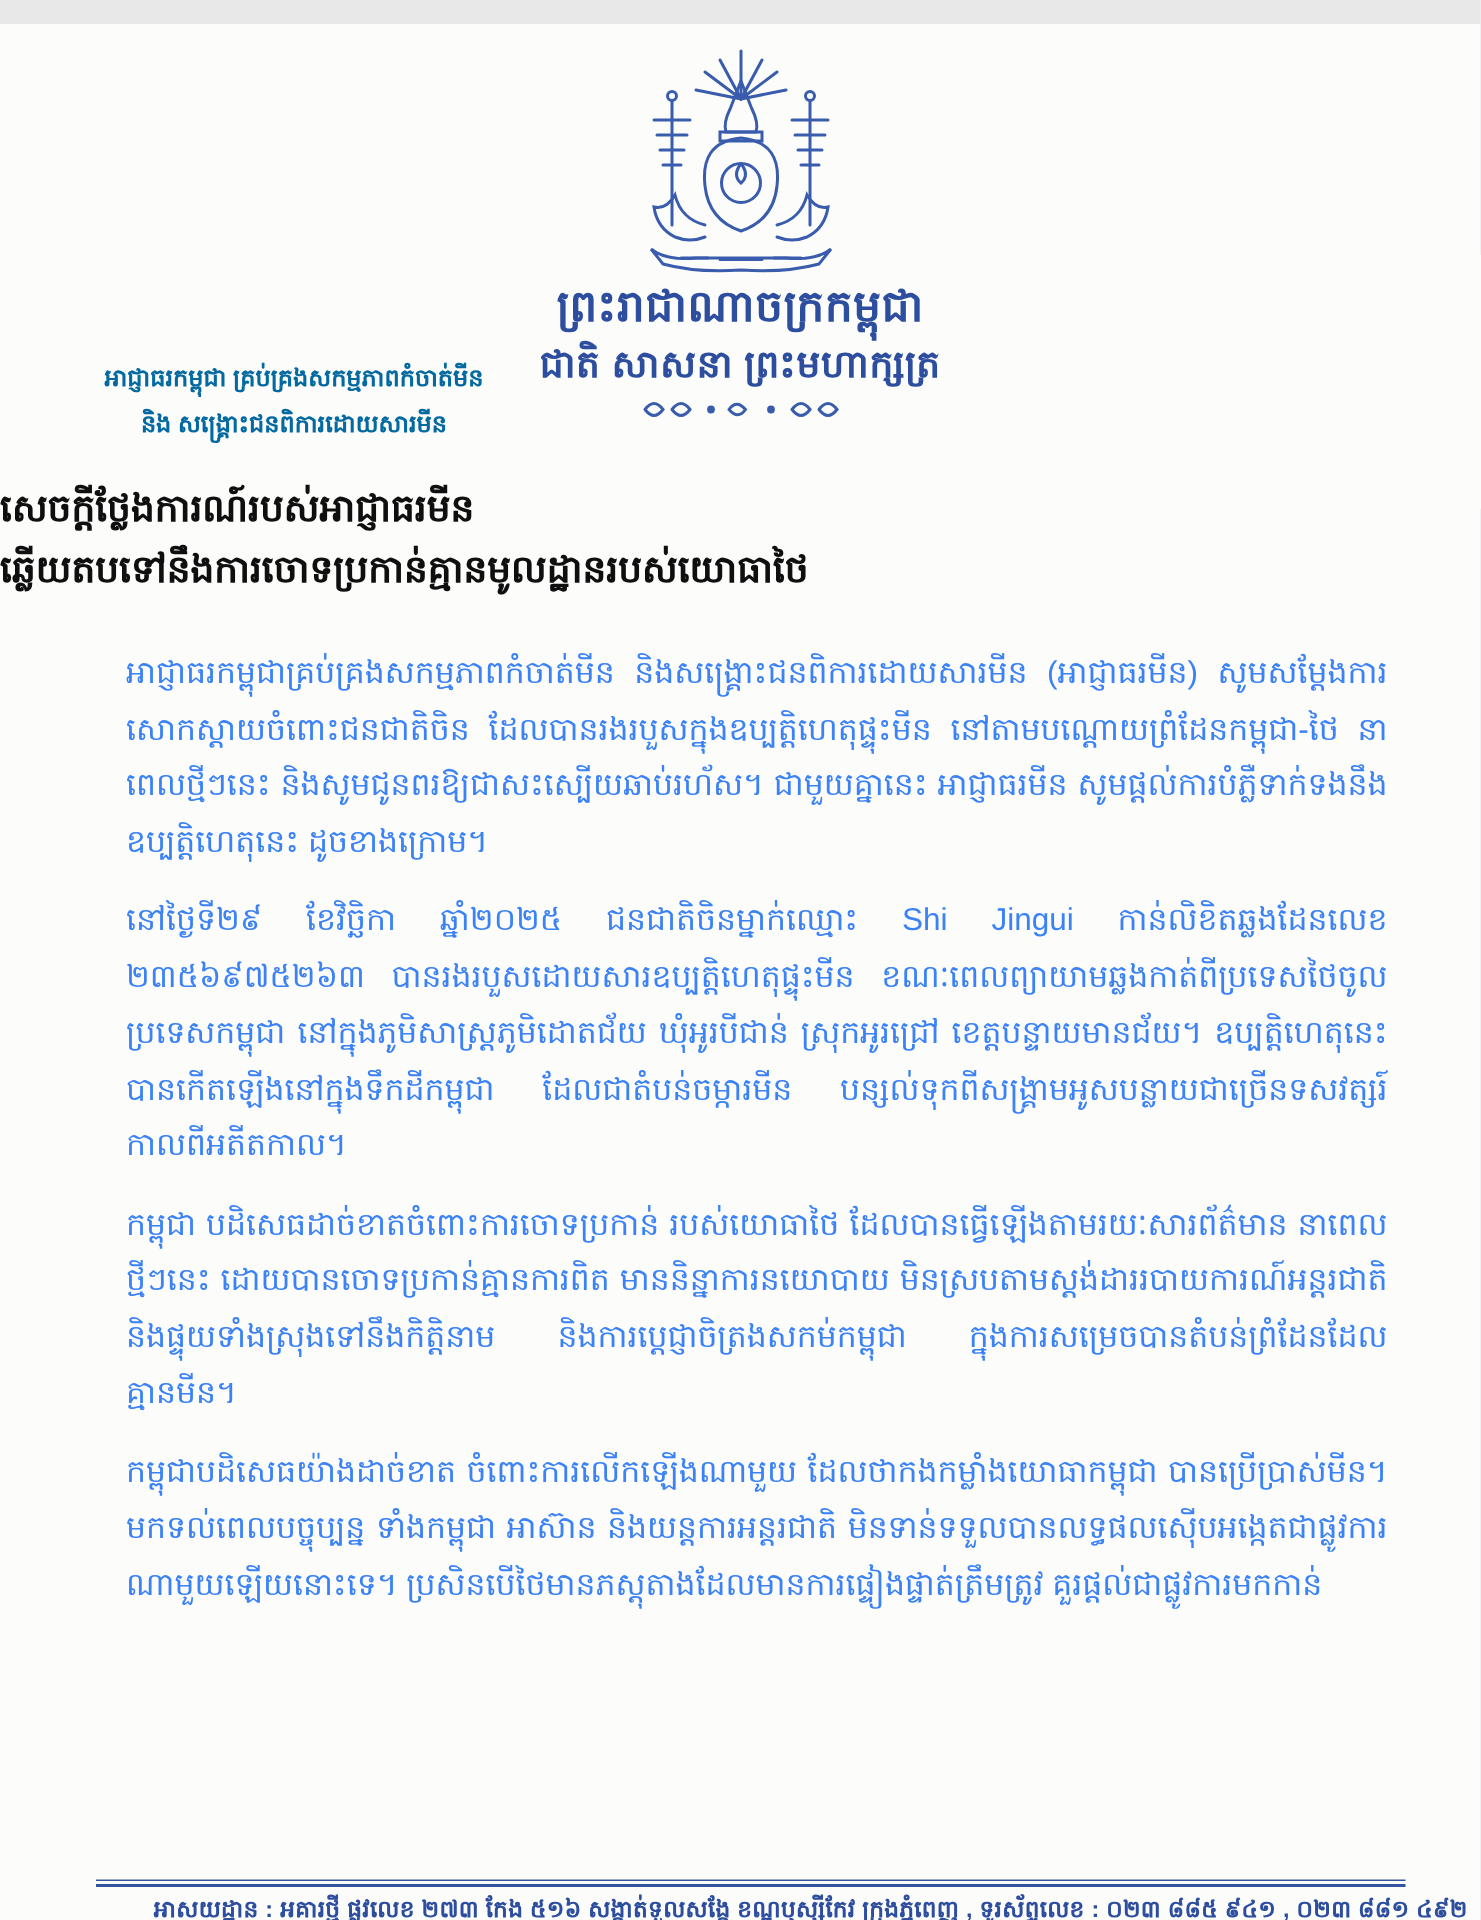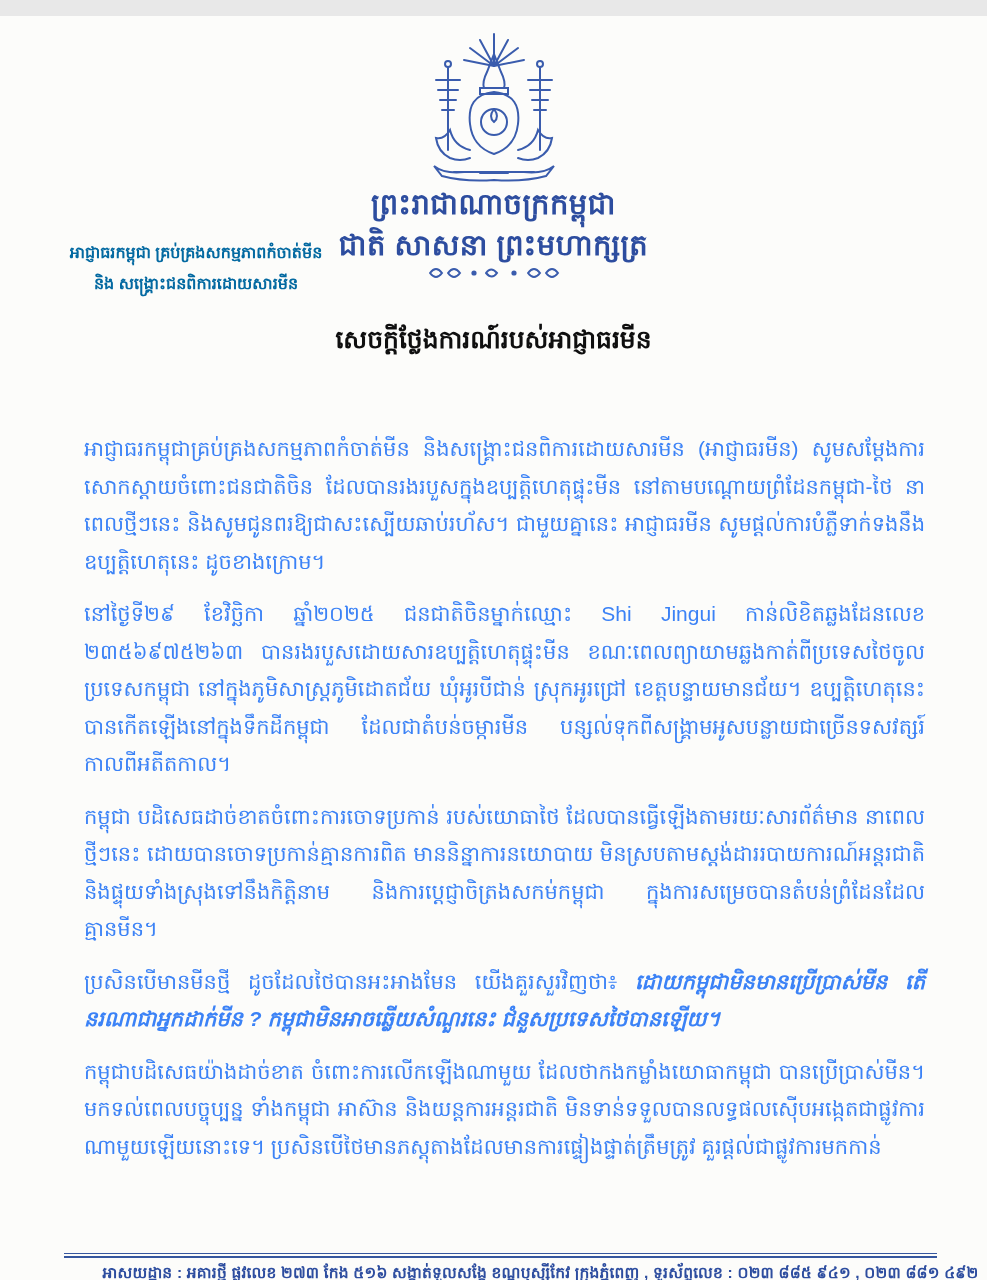--- a/index.html
+++ b/index.html
@@ -15,34 +15,34 @@
   .emblem{
     position:absolute;top:16px;left:50%;transform:translateX(-50%);
     width:160px;height:152px;
   }
   .motto{
     position:absolute;left:0;width:100%;
     text-align:center;color:#2d4d9f;font-weight:bold;
     letter-spacing:.5px;
   }
   .motto-1{top:170px;font-size:29px;}
-  .motto-2{top:211px;font-size:29px;}
+  .motto-2{top:211px;font-size:25px;}
   .flourish{
     position:absolute;top:249px;left:50%;transform:translateX(-50%);
     width:140px;height:16px;
   }
   .letterhead{
     position:absolute;top:221px;left:26px;width:340px;
     text-align:center;color:#0369a1;
     font-size:16px;line-height:1.95;font-weight:600;
   }
   
   .doc-title{
     position:absolute;top:303px;left:0;width:100%;
-    text-align:center;color:#0f0f0f;
+    text-align:left;color:#0f0f0f;
     font-size:25px;font-weight:bold;line-height:1.62;
   }
   
   .body-text{
     position:absolute;top:414px;left:84px;width:841px;
     color:#3b82f6;font-size:21px;
   }
   .body-text p{
     margin:0 0 15px 0;
     line-height:37.5px;
@@ -130,26 +130,26 @@
     </svg>
   </div>
 
   <div class="letterhead">
     <div>អាជ្ញាធរកម្ពុជា គ្រប់គ្រងសកម្មភាពកំចាត់មីន</div>
     <div>និង សង្គ្រោះជនពិការដោយសារមីន</div>
   </div>
 
   <div class="doc-title">
     <div>សេចក្តីថ្លែងការណ៍របស់អាជ្ញាធរមីន</div>
+    <div>ឆ្លើយតបទៅនឹងការចោទប្រកាន់គ្មានមូលដ្ឋានរបស់យោធាថៃ</div>
   </div>
 
   <div class="body-text">
     <p>អាជ្ញាធរកម្ពុជាគ្រប់គ្រងសកម្មភាពកំចាត់មីន និងសង្គ្រោះជនពិការដោយសារមីន (អាជ្ញាធរមីន) សូមសម្តែងការសោកស្តាយចំពោះជនជាតិចិន ដែលបានរងរបួសក្នុងឧប្បត្តិហេតុផ្ទុះមីន នៅតាមបណ្តោយព្រំដែនកម្ពុជា-ថៃ នាពេលថ្មីៗនេះ និងសូមជូនពរឱ្យជាសះស្បើយឆាប់រហ័ស។ ជាមួយគ្នានេះ អាជ្ញាធរមីន សូមផ្តល់ការបំភ្លឺទាក់ទងនឹងឧប្បត្តិហេតុនេះ ដូចខាងក្រោម។</p>
     <p>នៅថ្ងៃទី២៩ ខែវិច្ឆិកា ឆ្នាំ២០២៥ ជនជាតិចិនម្នាក់ឈ្មោះ Shi Jingui កាន់លិខិតឆ្លងដែនលេខ ២៣៥៦៩៧៥២៦៣ បានរងរបួសដោយសារឧប្បត្តិហេតុផ្ទុះមីន ខណៈពេលព្យាយាមឆ្លងកាត់ពីប្រទេសថៃចូលប្រទេសកម្ពុជា នៅក្នុងភូមិសាស្ត្រភូមិដោតជ័យ ឃុំអូរបីជាន់ ស្រុកអូរជ្រៅ ខេត្តបន្ទាយមានជ័យ។ ឧប្បត្តិហេតុនេះ បានកើតឡើងនៅក្នុងទឹកដីកម្ពុជា ដែលជាតំបន់ចម្ការមីន បន្សល់ទុកពីសង្គ្រាមអូសបន្លាយជាច្រើនទសវត្សរ៍ កាលពីអតីតកាល។</p>
     <p>កម្ពុជា បដិសេធដាច់ខាតចំពោះការចោទប្រកាន់ របស់យោធាថៃ ដែលបានធ្វើឡើងតាមរយៈសារព័ត៌មាន នាពេលថ្មីៗនេះ ដោយបានចោទប្រកាន់គ្មានការពិត មាននិន្នាការនយោបាយ មិនស្របតាមស្តង់ដាររបាយការណ៍អន្តរជាតិ និងផ្ទុយទាំងស្រុងទៅនឹងកិត្តិនាម និងការប្តេជ្ញាចិត្រងសកម់កម្ពុជា ក្នុងការសម្រេចបានតំបន់ព្រំដែនដែលគ្មានមីន។</p>
-    <p><span>ប្រសិនបើមានមីនថ្មី ដូចដែលថៃបានអះអាងមែន យើងគួរសួរវិញថា៖ </span><span class="em-q">ដោយកម្ពុជាមិនមានប្រើប្រាស់មីន តើនរណាជាអ្នកដាក់មីន ? កម្ពុជាមិនអាចឆ្លើយសំណួរនេះ ជំនួសប្រទេសថៃបានឡើយ។</span></p>
     <p>កម្ពុជាបដិសេធយ៉ាងដាច់ខាត ចំពោះការលើកឡើងណាមួយ ដែលថាកងកម្លាំងយោធាកម្ពុជា បានប្រើប្រាស់មីន។ មកទល់ពេលបច្ចុប្បន្ន ទាំងកម្ពុជា អាស៊ាន និងយន្តការអន្តរជាតិ មិនទាន់ទទួលបានលទ្ធផលស៊ើបអង្កេតជាផ្លូវការណាមួយឡើយនោះទេ។ ប្រសិនបើថៃមានភស្តុតាងដែលមានការផ្ទៀងផ្ទាត់ត្រឹមត្រូវ គួរផ្តល់ជាផ្លូវការមកកាន់</p>
   </div>
 
   <div class="footer-rule"></div>
   <div class="footer-address">អាសយដ្ឋាន : អគារថ្មី ផ្លូវលេខ ២៧៣ កែង ៥១៦ សង្កាត់ទួលសង្កែ ខណ្ឌឫស្សីកែវ ក្រុងភ្នំពេញ , ទូរស័ព្ទលេខ : ០២៣ ៨៨៥ ៩៤១ , ០២៣ ៨៨១ ៤៩២</div>
 
 </div>
 
 </body></html>

